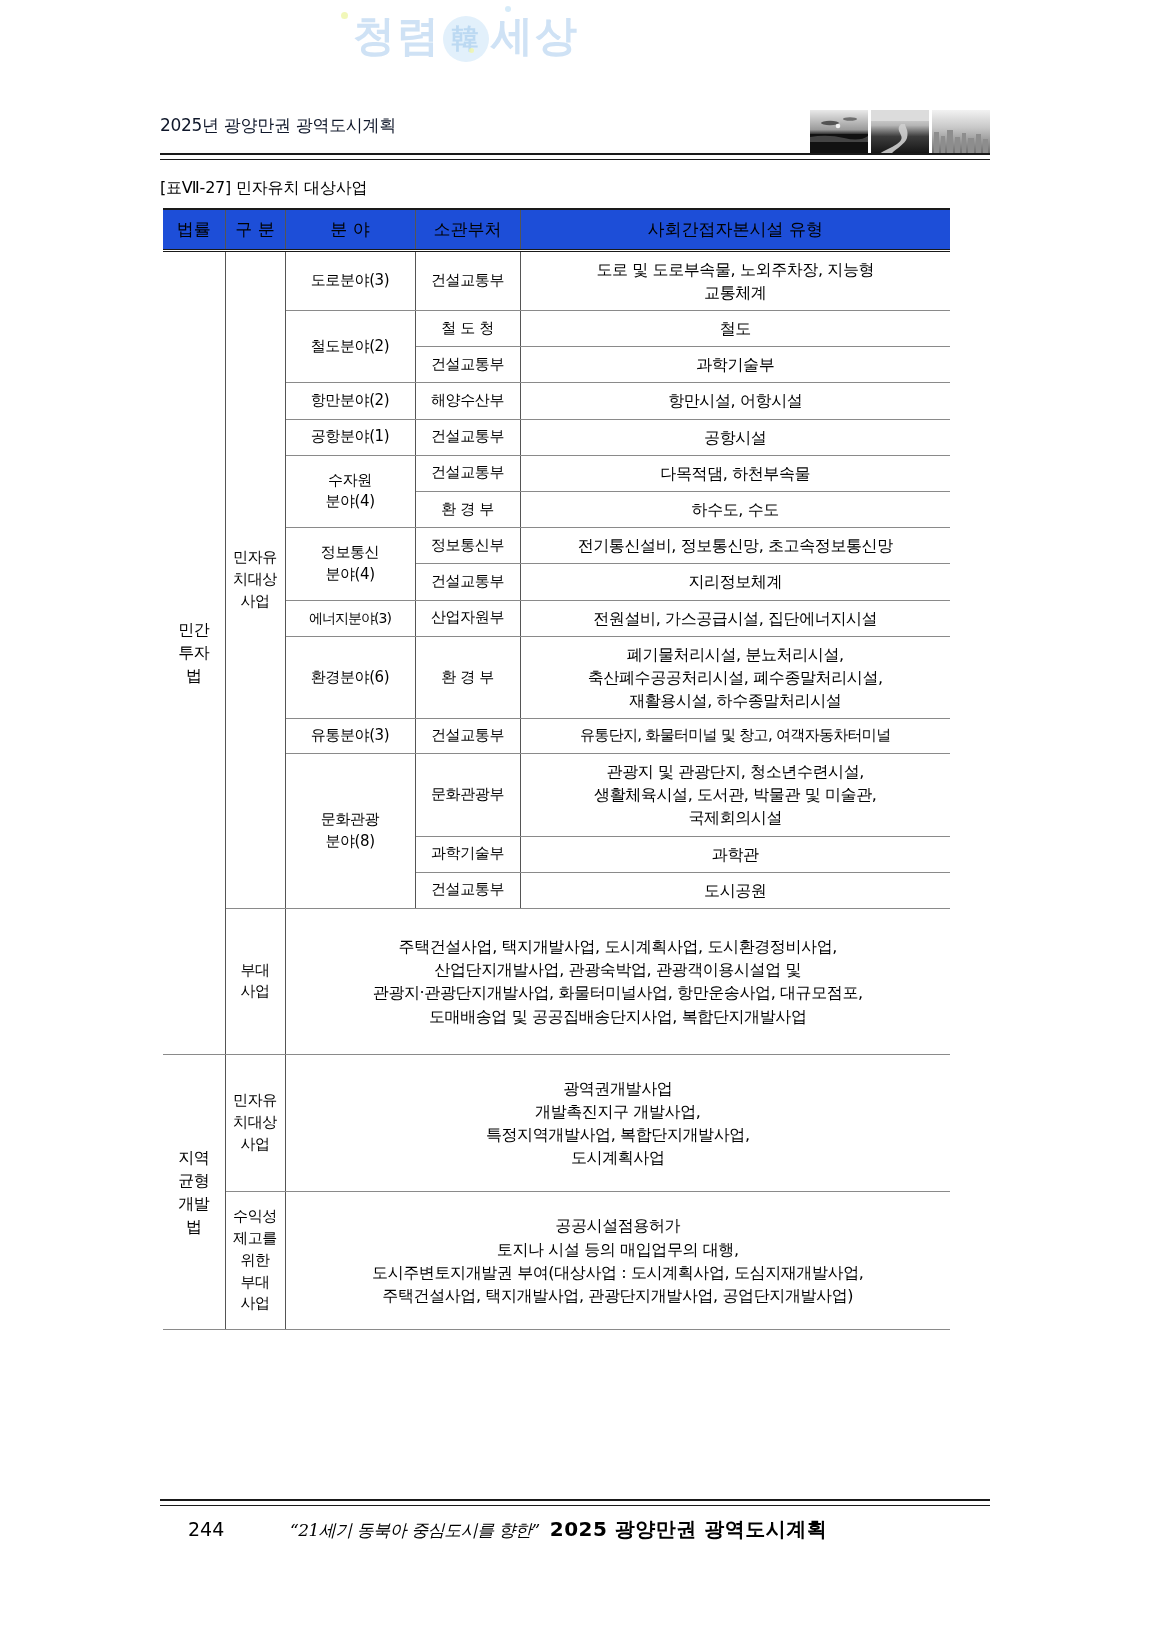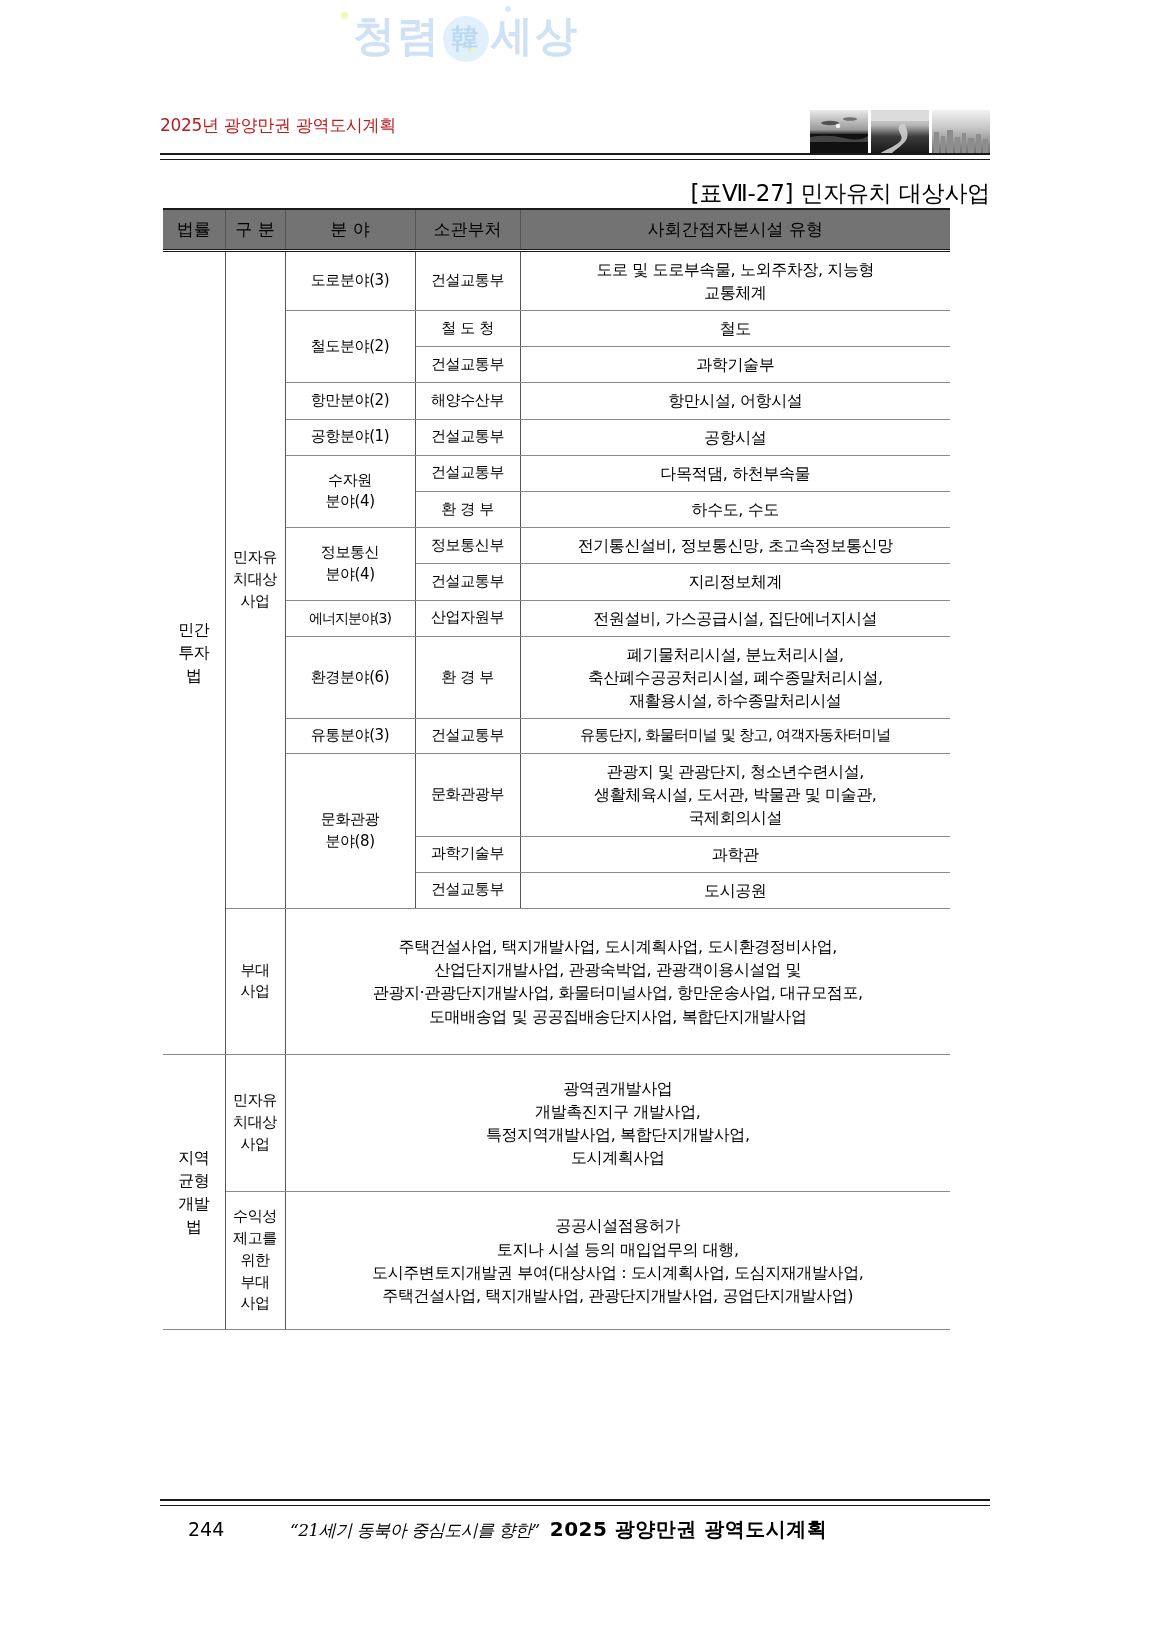--- a/index.html
+++ b/index.html
@@ -57,21 +57,21 @@
   
   .runhead{
     position:absolute;
     left:160px;top:110px;width:830px;
     height:50px;
   }
   .runhead-title{
     position:absolute;left:0;top:4px;
     font-size:17px;
     letter-spacing:-0.3px;
-    color:#b91c1c;
+    color:#0f172a;
     white-space:nowrap;
   }
   .runhead-photos{
     position:absolute;right:0;top:0;
     display:flex;gap:3px;
   }
   .ph{
     width:58px;height:44px;
     display:block;
   }
@@ -82,22 +82,22 @@
     height:4px;
     border-top:2px solid #1a1a1a;
     border-bottom:1px solid #1a1a1a;
   }
 
   
   .caption{
     position:absolute;
     left:160px;right:160px;
     top:178px;
-    text-align:right;
-    font-size:23px;
+    text-align:left;
+    font-size:16px;
     letter-spacing:-0.2px;
   }
 
   
   .tbl-wrap{
     position:absolute;
     left:163px;top:208px;
     width:787px;
   }
   table.main{
@@ -112,21 +112,21 @@
     border-top:1px solid #8a8a8a;
     border-bottom:1px solid #8a8a8a;
     padding:6px 4px;
     text-align:center;
     vertical-align:middle;
     line-height:1.45;
     letter-spacing:-0.4px;
     font-weight:400;
   }
   table.main thead th{
-    background:#737373;
+    background:#1d4ed8;
     border-top:2px solid #1a1a1a;
     border-bottom:1px solid #1a1a1a;
     font-size:17px;
     padding:7px 4px;
     letter-spacing:0px;
   }
   
   table.main tbody tr.first-body td{
     border-top:3px double #1a1a1a;
   }

